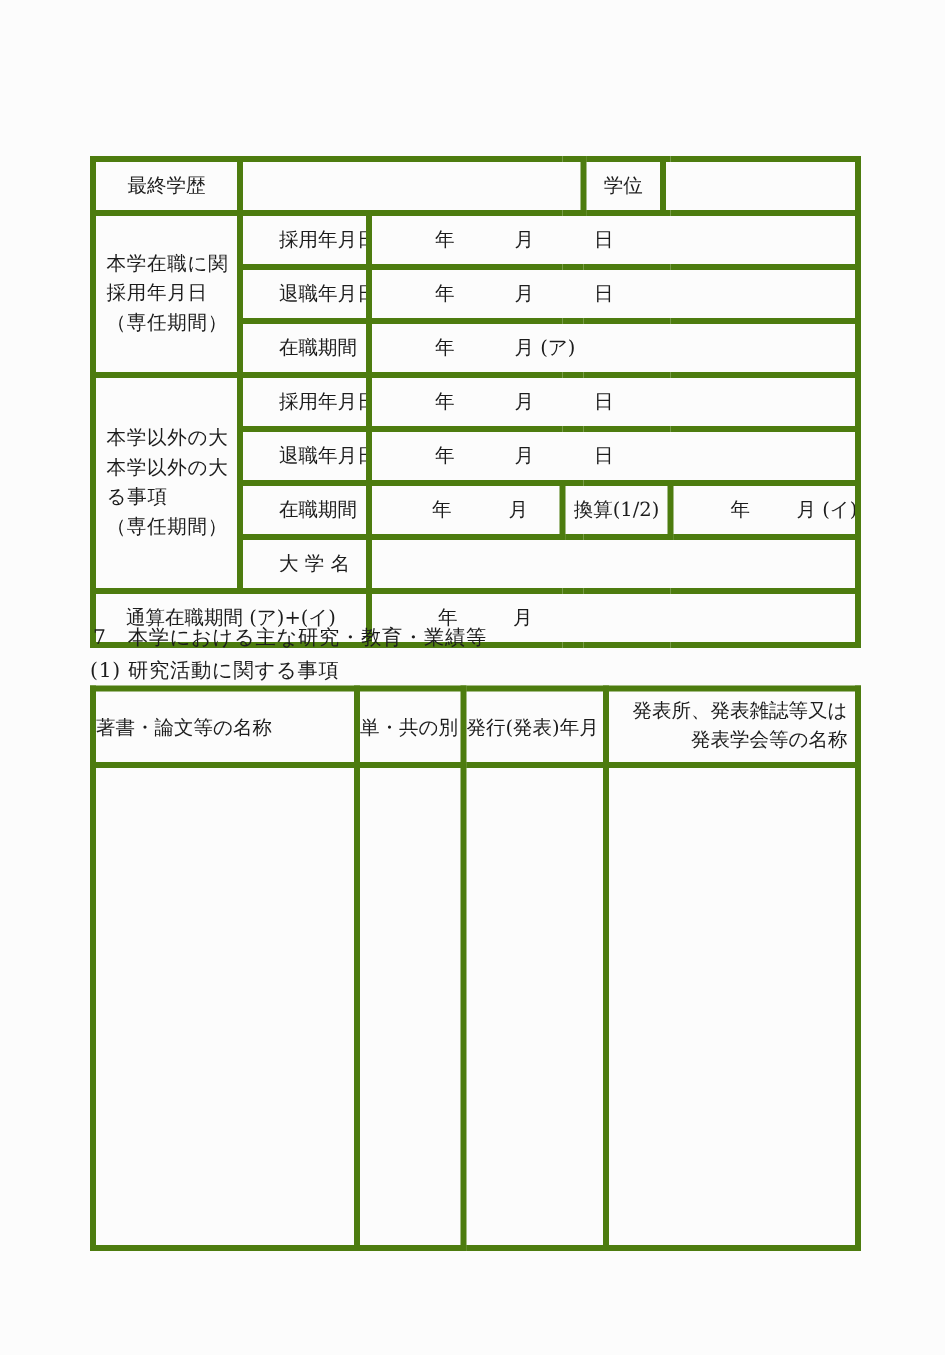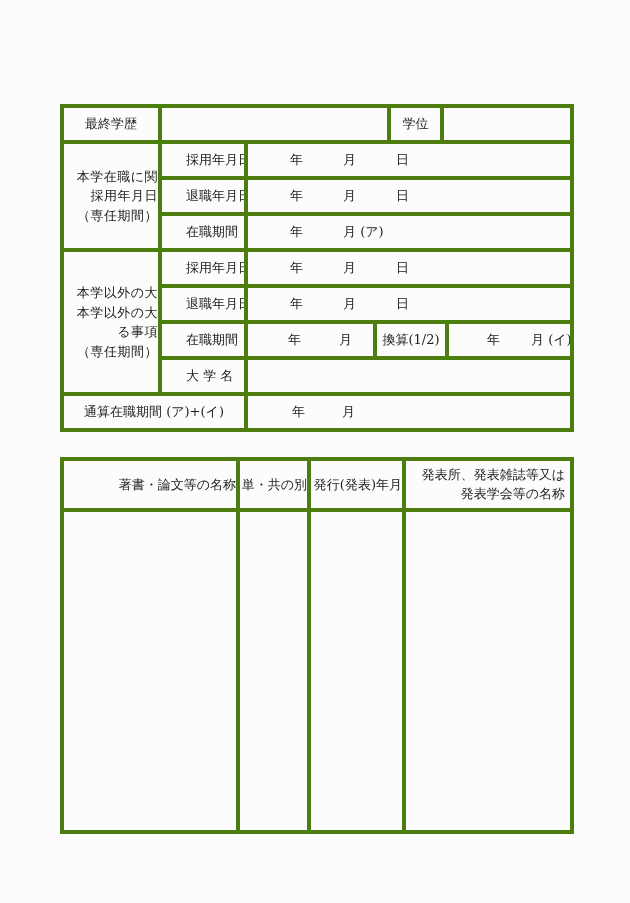--- a/index.html
+++ b/index.html
@@ -15,32 +15,32 @@
   #h7sub{left:60px;top:438px;}
 
   table{border-collapse:collapse;table-layout:fixed;position:absolute;background:#fcfcfc;}
   td{border:4px solid #4d7c0f;padding:0;vertical-align:middle;font-size:13px;overflow:hidden;}
 
   
   #t1{left:60px;top:104px;width:510px;}
   #t1 td{height:32px;}
   .lab{padding-left:24px;white-space:nowrap;}
   .cen{text-align:center;}
-  .grp{padding-left:7px;line-height:1.5;letter-spacing:0.5px;font-size:13px;text-align:right;}
+  .grp{padding-left:7px;line-height:1.5;letter-spacing:0.5px;font-size:13px;}
   .grp div{white-space:nowrap;}
   .tok{display:flex;align-items:center;}
   .tok span{white-space:nowrap;}
   .tok-ymd{padding-left:42px;gap:40px;}
   .tok-ym-wide{padding-left:44px;gap:37px;}
   .tok-ym-sm{padding-left:40px;gap:38px;}
   .tok-ym-i{padding-left:38px;gap:31px;}
 
   
   #t2{left:60px;top:457px;width:510px;}
-  #t2 td.hd{height:41px;text-align:right;}
+  #t2 td.hd{height:41px;text-align:left;}
   #t2 td.hd-last{text-align:right;padding:3px 5px;line-height:1.45;}
   #t2 td.bd{height:318px;}
 </style>
 </head>
 <body>
 
 <div class="page">
 
 
   <table id="t1">
@@ -149,20 +149,22 @@
       <td colspan="5">
         <div class="tok tok-ym-wide">
           <span>年</span>
           <span>月</span>
         </div>
       </td>
     </tr>
   </tbody>
     </table>
 
+  <div id="h7" class="heading">7　本学における主な研究・教育・業績等</div>
+  <div id="h7sub" class="heading">(1) 研究活動に関する事項</div>
 
   <table id="t2">
     <colgroup>
       <col style="width:176px">
         <col style="width:71px">
         <col style="width:95px">
         <col style="width:168px">
     </colgroup>
     <tbody>
         <tr>

